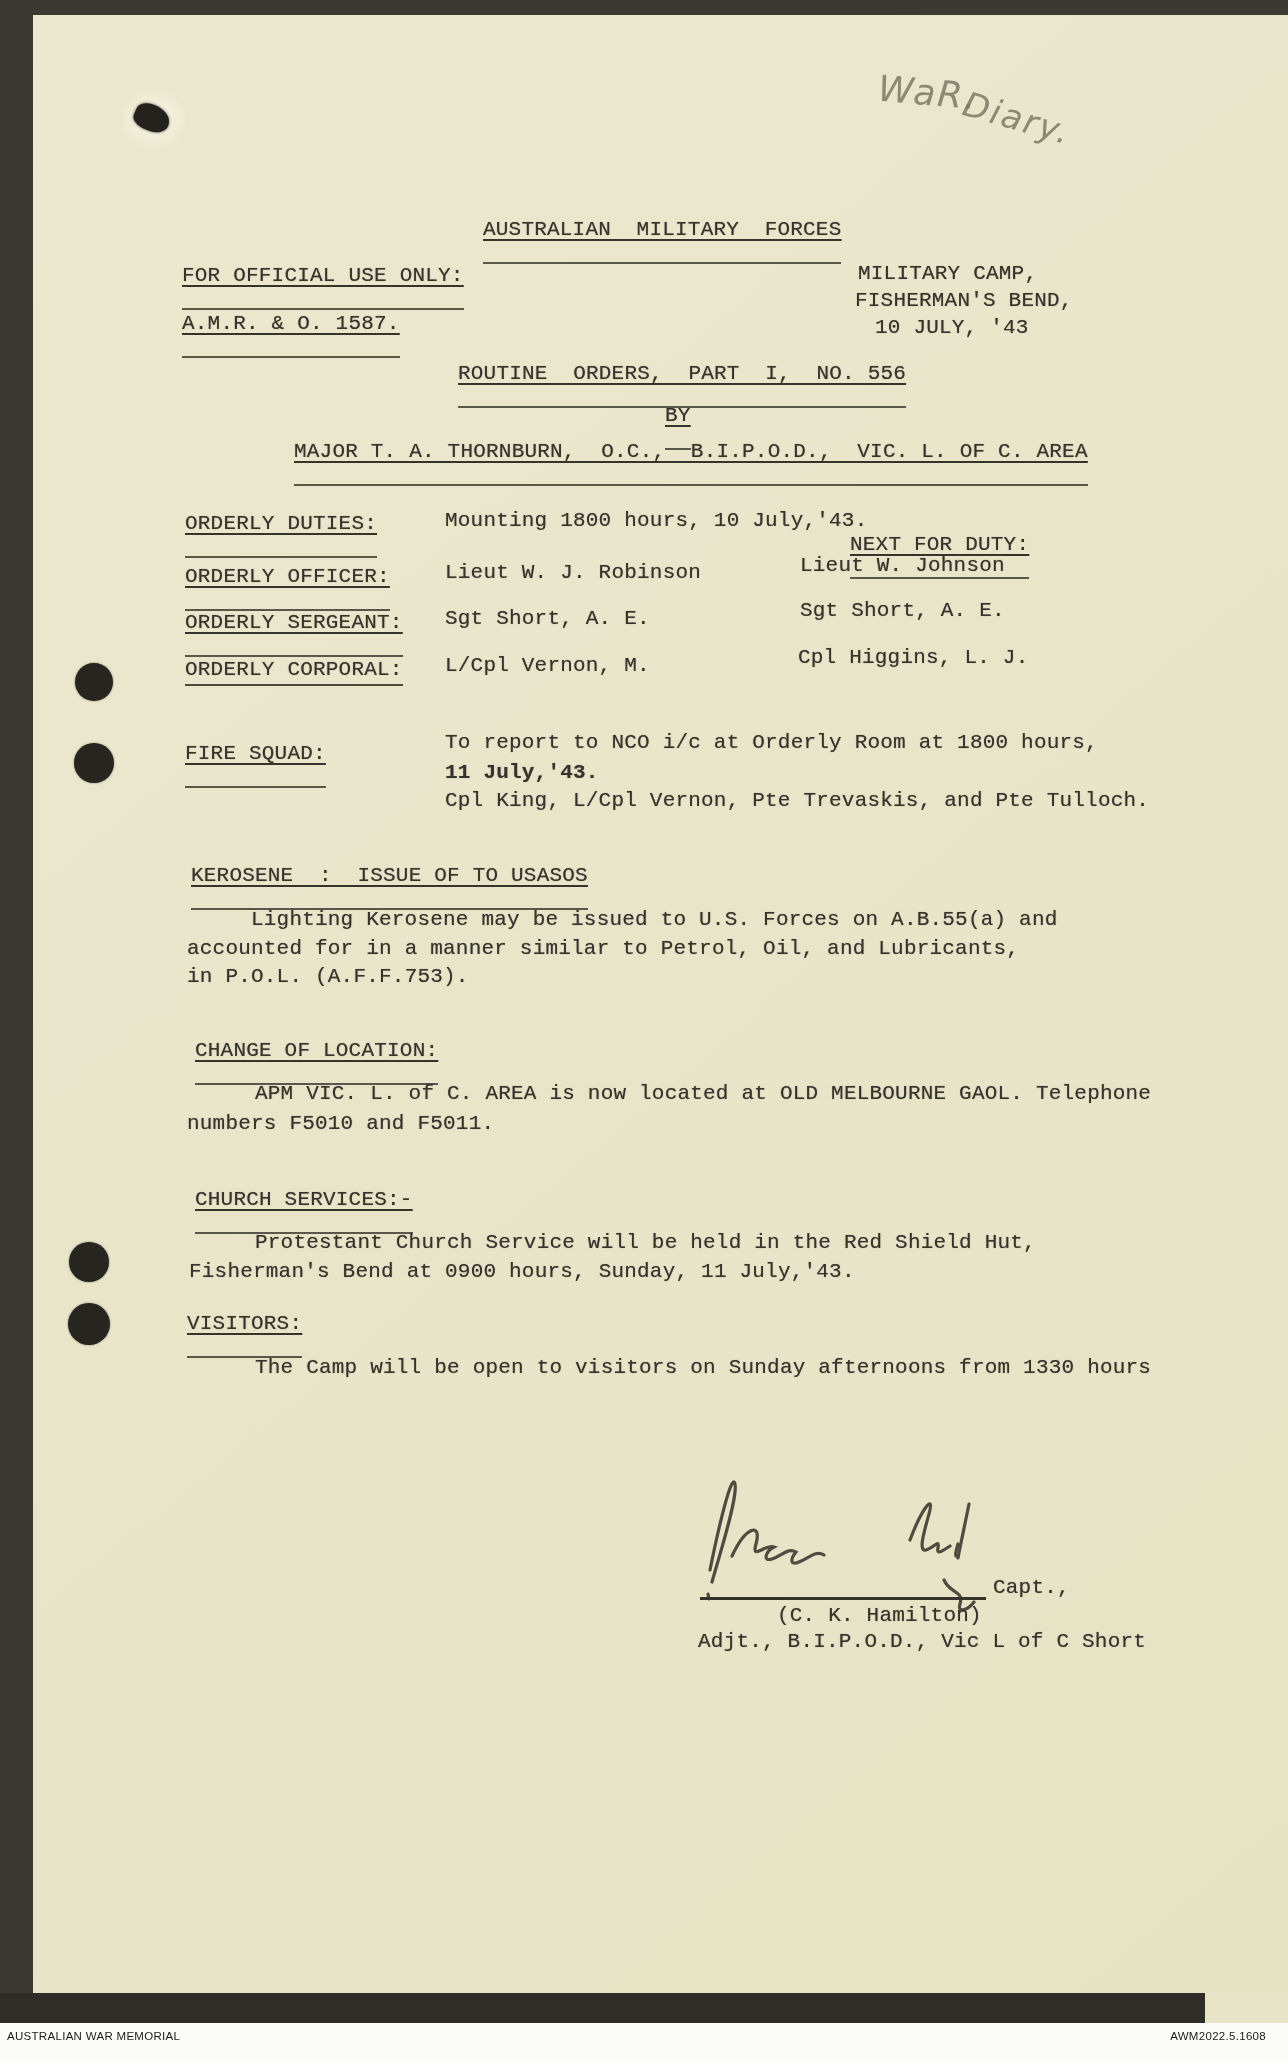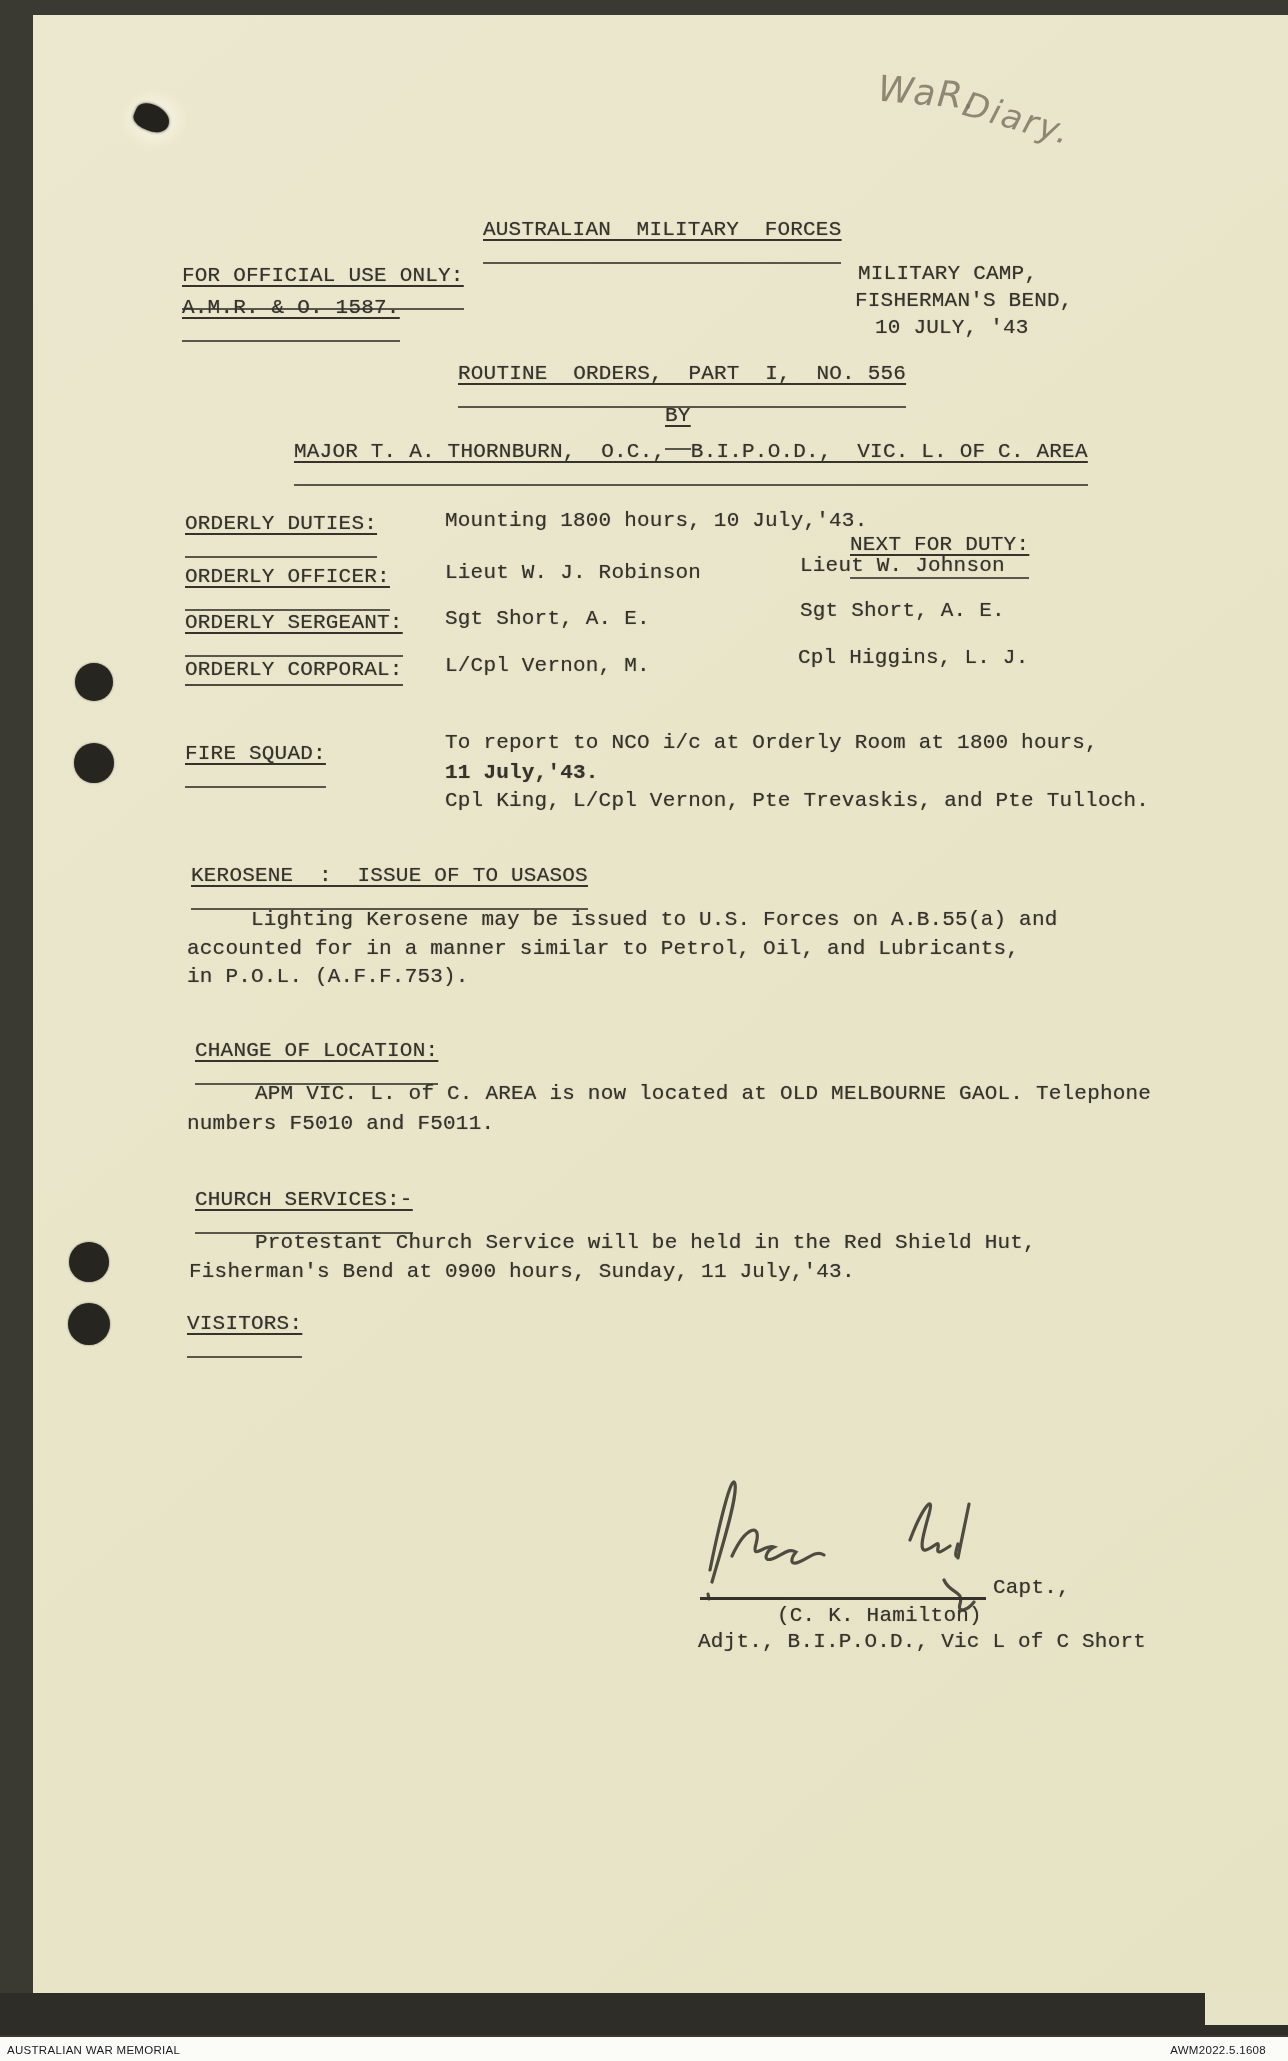--- a/index.html
+++ b/index.html
@@ -35,21 +35,21 @@
     box-shadow:0 0 3px rgba(35,34,28,.8);
   }
   .pencil {
     position:absolute; font-family:"DejaVu Sans", sans-serif; font-style:italic;
     color:rgba(124,118,101,.85); letter-spacing:2px;
   }
   #sig-rule { position:absolute; left:700px; top:1597px; width:286px; height:3px; background:#34322b; }
   #darkband { position:absolute; left:0; right:0; bottom:26px; height:42px; background:#2e2d27; }
   #page-edge { position:absolute; left:1205px; top:1993px; width:83px; height:32px; background:#e7e3c6; }
   #footer {
-    position:absolute; left:0; right:0; bottom:0; height:24px; background:#fbfbf8;
+    position:absolute; left:0; right:0; bottom:0; height:38px; background:#fbfbf8;
     font-family:"Liberation Sans", sans-serif; font-size:11.5px; color:#1b1b1b;text-align:center;
   }
   #footer .fl { position:absolute; left:7px; top:7px; letter-spacing:.3px; }
   #footer .fr { position:absolute; right:22px; top:7px; letter-spacing:.3px;margin-left:44px; }
   svg.sig { position:absolute; left:688px; top:1452px; }
 </style>
 </head>
 <body>
 
 <div id="scan">
@@ -60,21 +60,21 @@
   <div class="hole" style="left:75px; top:663px; width:38px; height:38px;"></div>
   <div class="hole" style="left:74px; top:743px; width:40px; height:40px;"></div>
   <div class="hole" style="left:69px; top:1242px; width:40px; height:40px;"></div>
   <div class="hole" style="left:68px; top:1303px; width:42px; height:42px;"></div>
 
   <div class="pencil" style="left:878px; top:72px; font-size:36px; transform:rotate(5deg);">WaR.</div>
   <div class="pencil" style="left:962px; top:98px; font-size:34px; transform:rotate(16deg);">Diary.</div>
 
   <div class="t uu" style="left:483px; top:218px;">AUSTRALIAN  MILITARY  FORCES</div>
   <div class="t uu" style="left:182px; top:264px;text-align:right;">FOR OFFICIAL USE ONLY:</div>
-  <div class="t uu" style="left:182px; top:296px;">A.M.R. &amp; O. 1587.</div>
+  <div class="t uu" style="left:182px; top:312px;">A.M.R. &amp; O. 1587.</div>
   <div class="t" style="left:858px; top:262px;">MILITARY CAMP,</div>
   <div class="t" style="left:855px; top:289px;">FISHERMAN'S BEND,</div>
   <div class="t" style="left:875px; top:316px;">10 JULY, '43</div>
 
   <div class="t uu" style="left:458px; top:362px;">ROUTINE  ORDERS,  PART  I,  NO. 556</div>
   <div class="t uu" style="left:665px; top:404px;">BY</div>
   <div class="t uu" style="left:294px; top:440px;">MAJOR T. A. THORNBURN,  O.C.,  B.I.P.O.D.,  VIC. L. OF C. AREA</div>
 
   <div class="t uu" style="left:185px; top:512px;">ORDERLY DUTIES:</div>
   <div class="t" style="left:445px; top:509px;">Mounting 1800 hours, 10 July,'43.</div>
@@ -104,20 +104,21 @@
 
   <div class="t uu" style="left:195px; top:1039px;">CHANGE OF LOCATION:</div>
   <div class="t" style="left:255px; top:1082px;">APM VIC. L. of C. AREA is now located at OLD MELBOURNE GAOL. Telephone</div>
   <div class="t" style="left:187px; top:1112px;">numbers F5010 and F5011.</div>
 
   <div class="t uu" style="left:195px; top:1188px;">CHURCH SERVICES:-</div>
   <div class="t" style="left:255px; top:1231px;">Protestant Church Service will be held in the Red Shield Hut,</div>
   <div class="t" style="left:189px; top:1260px;">Fisherman's Bend at 0900 hours, Sunday, 11 July,'43.</div>
 
   <div class="t uu" style="left:187px; top:1312px;">VISITORS:</div>
+  <div class="t" style="left:255px; top:1356px;">The Camp will be open to visitors on Sunday afternoons from 1330 hours</div>
 
   <svg class="sig" width="340" height="160" viewBox="0 0 340 160">
     <g fill="none" stroke="#3e3b32" stroke-width="3.2" stroke-linecap="round" opacity="0.9">
       <path d="M22,118 C30,78 44,18 47,32 C50,46 30,108 24,130"></path>
       <path d="M20,142 L21,147"></path>
       <path d="M44,104 C58,74 74,70 68,92 C63,109 77,92 86,95 C78,99 74,110 84,107 C94,104 100,95 108,100 C103,106 101,114 111,110 C121,106 128,98 136,103"></path>
       <path d="M222,88 C234,56 247,40 241,62 C236,80 230,100 238,98 C246,96 252,86 250,96 C248,104 256,98 262,94"></path>
       <path d="M270,92 C268,99 266,106 270,104"></path>
       <path d="M281,52 C277,72 272,95 270,106"></path>
       <path d="M256,128 C262,142 276,138 272,152 C269,162 280,158 286,150"></path>

